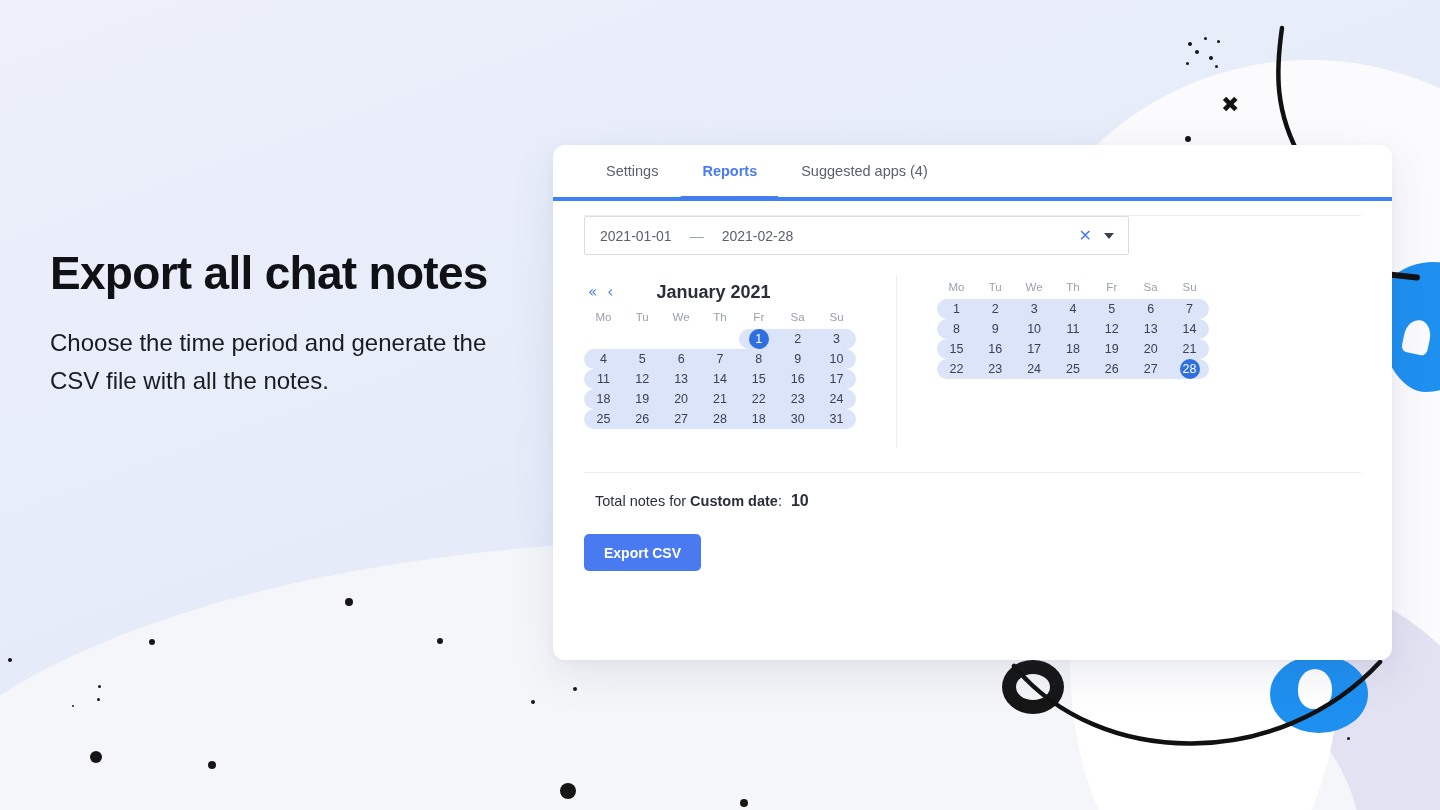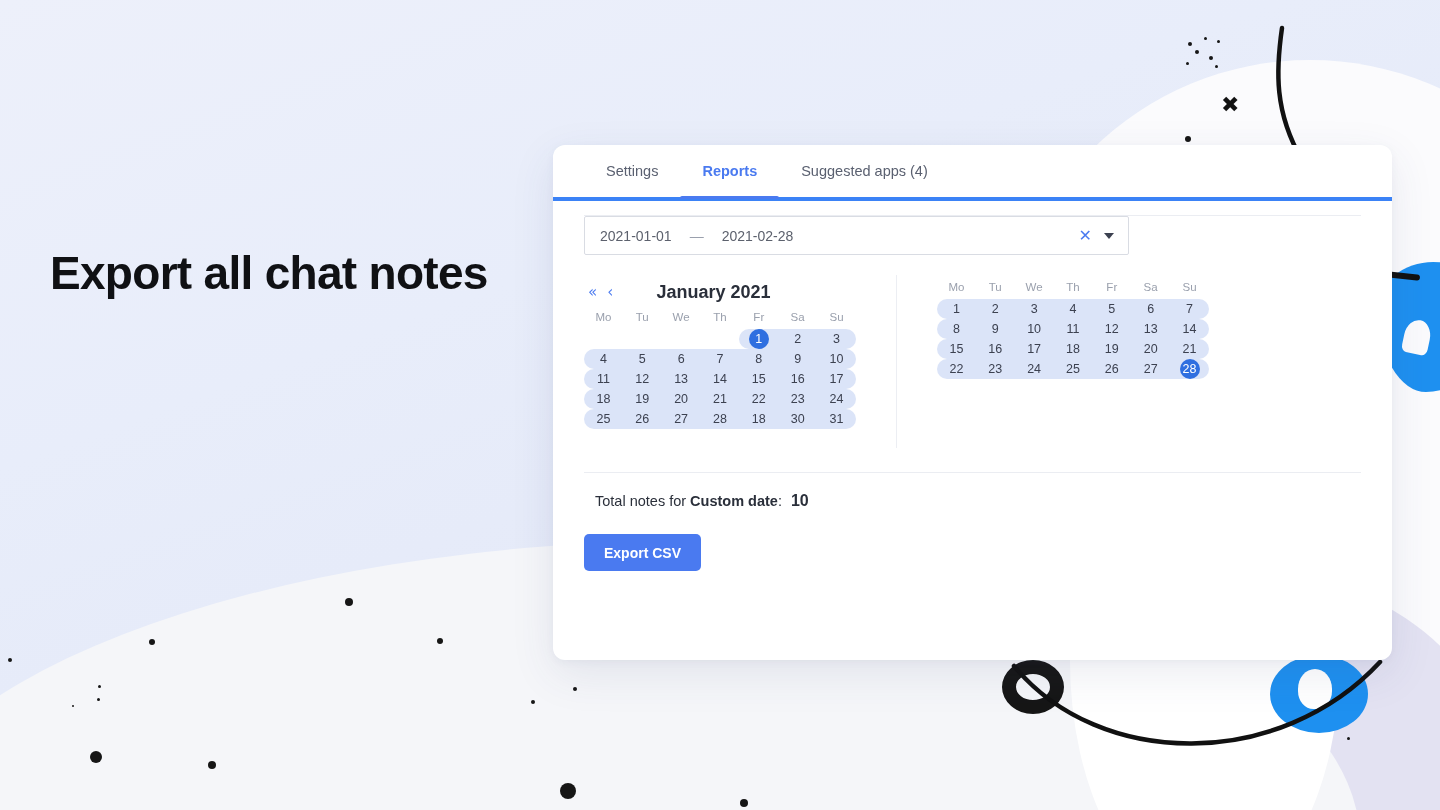--- a/index.html
+++ b/index.html
@@ -377,20 +377,21 @@
       <div class="dot" style="left: 560px; top: 783px; width: 16px; height: 16px;"></div>
       <div class="dot" style="left: 740px; top: 799px; width: 8px; height: 8px;"></div>
       <div class="dot" style="left: 573px; top: 687px; width: 4px; height: 4px;"></div>
       <div class="dot" style="left: 531px; top: 700px; width: 4px; height: 4px;"></div>
       <div class="dot" style="left: 1346.5px; top: 736.5px; width: 3px; height: 3px;"></div>
     </div>
 </div>
 
 <div class="hero">
   <h1>Export all chat notes</h1>
+  <p>Choose the time period and generate the CSV file with all the notes.</p>
 </div>
 
 <div class="card">
 
   <div class="tabs">
     <div class="tab">Settings</div>
     <div class="tab active">Reports</div>
     <div class="tab">Suggested apps (4)</div>
   </div>
 

